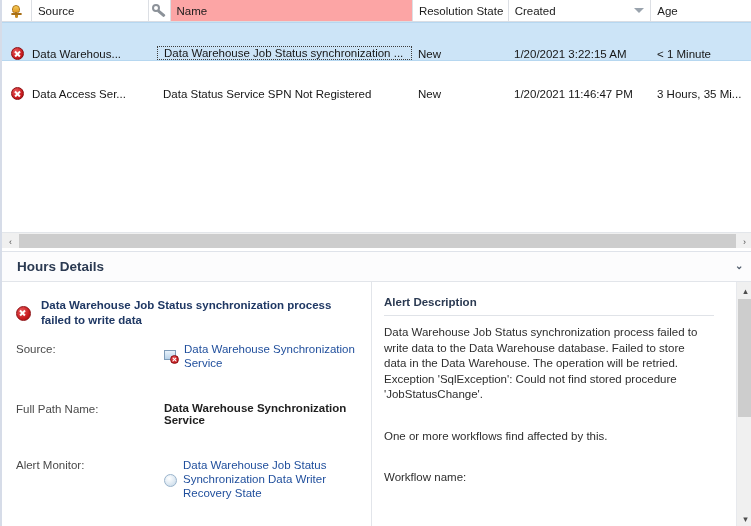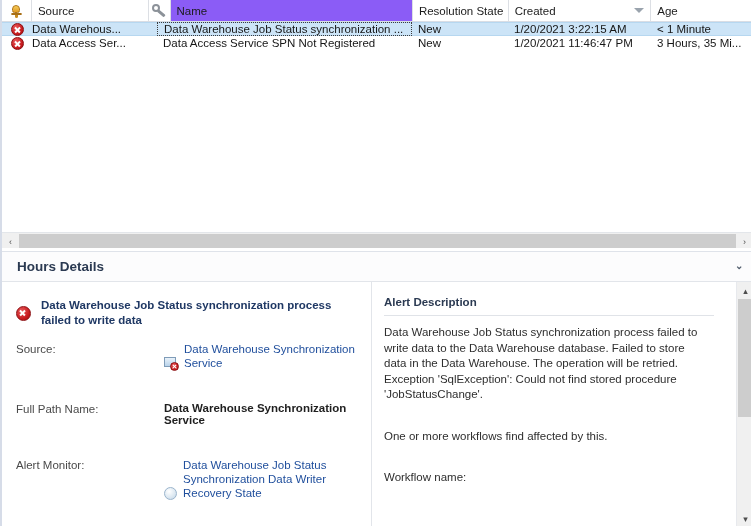--- a/index.html
+++ b/index.html
@@ -48,21 +48,21 @@
     align-items: center;
     padding: 0 6px;
     box-sizing: border-box;
     border-right: 1px solid #dcdfe4;
     font-size: 11.5px;
     color: #1b1b1b;
     white-space: nowrap;
     overflow: hidden;
   }
   .col.icon-col { padding: 0; justify-content: center; }
-  .col.highlight { background: #8b5cf6; }
+  .col.highlight { background: #fca5a5; }
   .col-sort {
     margin-left: auto;
     width: 0; height: 0;
     border-left: 5px solid transparent;
     border-right: 5px solid transparent;
     border-top: 5px solid #9aa3ad;
   }
 
   
   .bell {
@@ -134,22 +134,22 @@
     border-top: 4px solid transparent;
     border-bottom: 4px solid transparent;
     border-left: 6px solid #3b3b3b;
     margin-right: 7px;
     transform: rotate(90deg);
   }
 
   .rows { background:#ffffff; }
   .row {
     display: flex;
-    height: 14px;
-    align-items: center;
+    height: 39px;
+    align-items: flex-end;
     box-sizing: border-box;
   }
   .row.selected {
     background: #cce4f7;
     border-top: 1px solid #b6d7f0;
     border-bottom: 1px solid #b6d7f0;
   }
   .cell {
     display: flex;
     align-items: center;
@@ -262,21 +262,21 @@
   .alert-title-row .err { margin-top: 8px; margin-right: 10px; width: 15px; height: 15px;}
   .alert-title {
     font-size: 11.5px;
     font-weight: bold;
     color: #1f3864;
     line-height: 15px;
     max-width: 300px;
   }
   .kv { display: grid; grid-template-columns: 96px 1fr; row-gap: 4px; padding-right: 8px; gap: 32px; }
   .kv .k { color: #4a4a4a; font-size: 11.5px; padding-top: 1px;}
-  .kv .v { font-size: 11.5px; color: #1a1a1a; display: flex; align-items: flex-end; padding-left: 20px; }
+  .kv .v { font-size: 11.5px; color: #1a1a1a; display: flex; align-items: center; padding-left: 20px; }
   .link { color: #1f4e9c; font-size: 11.5px; line-height: 14px; }
   .bold-v { font-weight: bold; color:#1f1f1f; }
 
   
   .svc-icon {
     position: relative;
     width: 14px; height: 13px;
     margin-right: 6px;
     flex: 0 0 auto;
     margin-top: 1px;
@@ -432,21 +432,21 @@
       </div>
 
       <div class="row">
         <div class="cell" style="width:30px;justify-content:center;padding:0">
           <span class="err" style="margin-right:0"></span>
         </div>
         <div class="cell" style="width:125px;padding-left:0">
           <span>Data Access Ser...</span>
         </div>
         <div class="cell" style="width:255px">
-          <span>Data Access Service SPN Not Registered</span>
+          <span>Data Status Service SPN Not Registered</span>
         </div>
         <div class="cell" style="width:96px">
           <span>New</span>
         </div>
         <div class="cell" style="width:143px">
           <span>1/20/2021 11:46:47 PM</span>
         </div>
         <div class="cell" style="width:100px">
           <span>3 Hours, 35 Mi...</span>
         </div>

